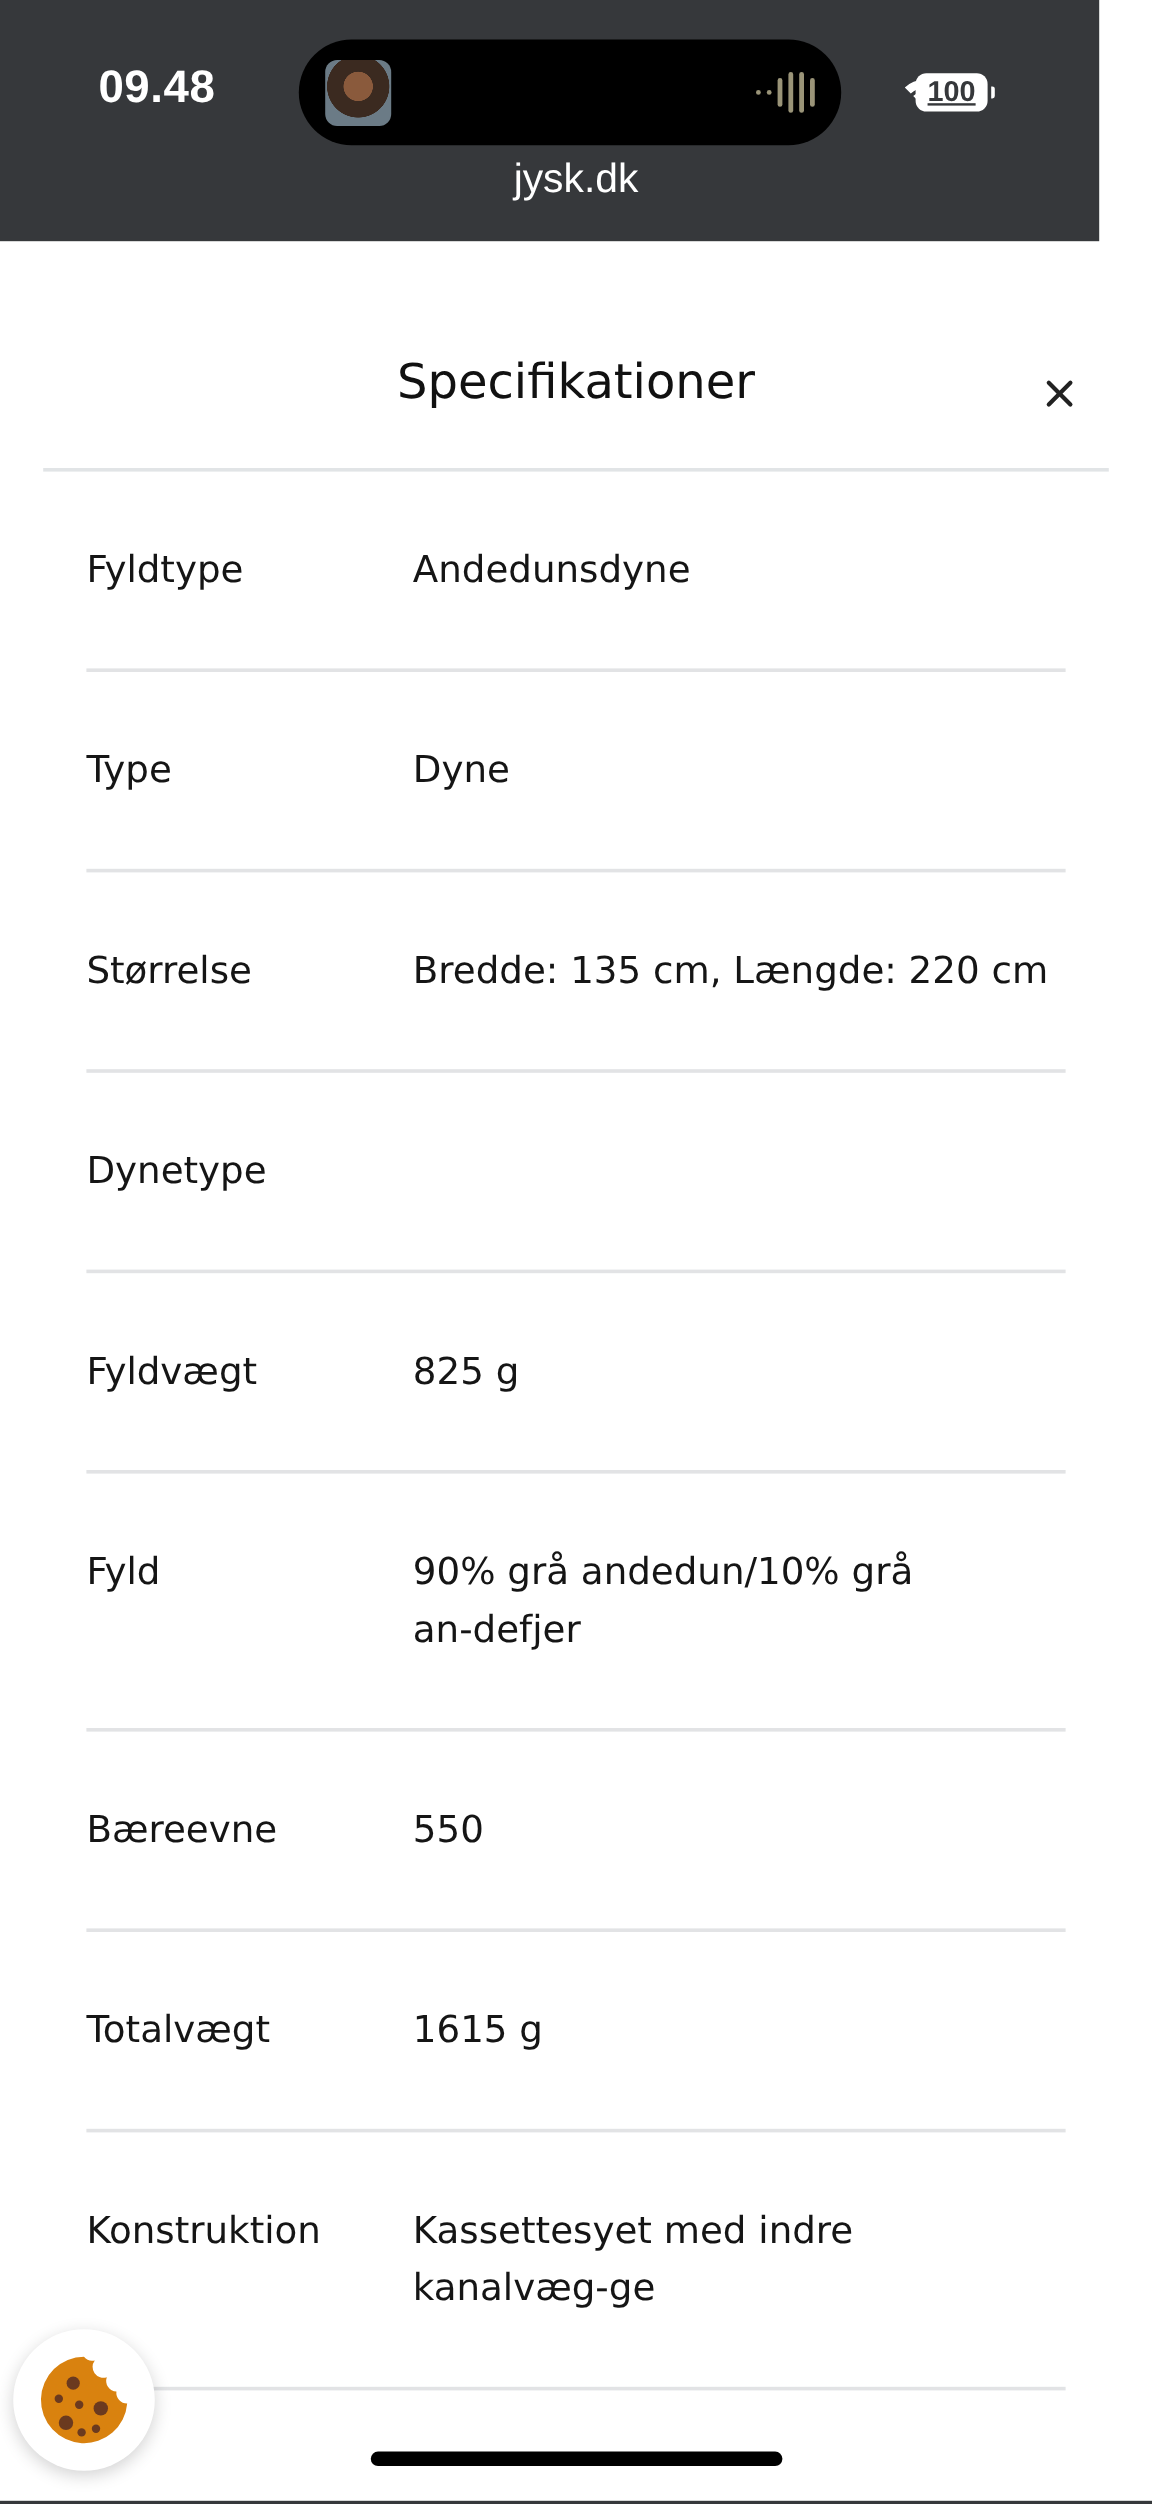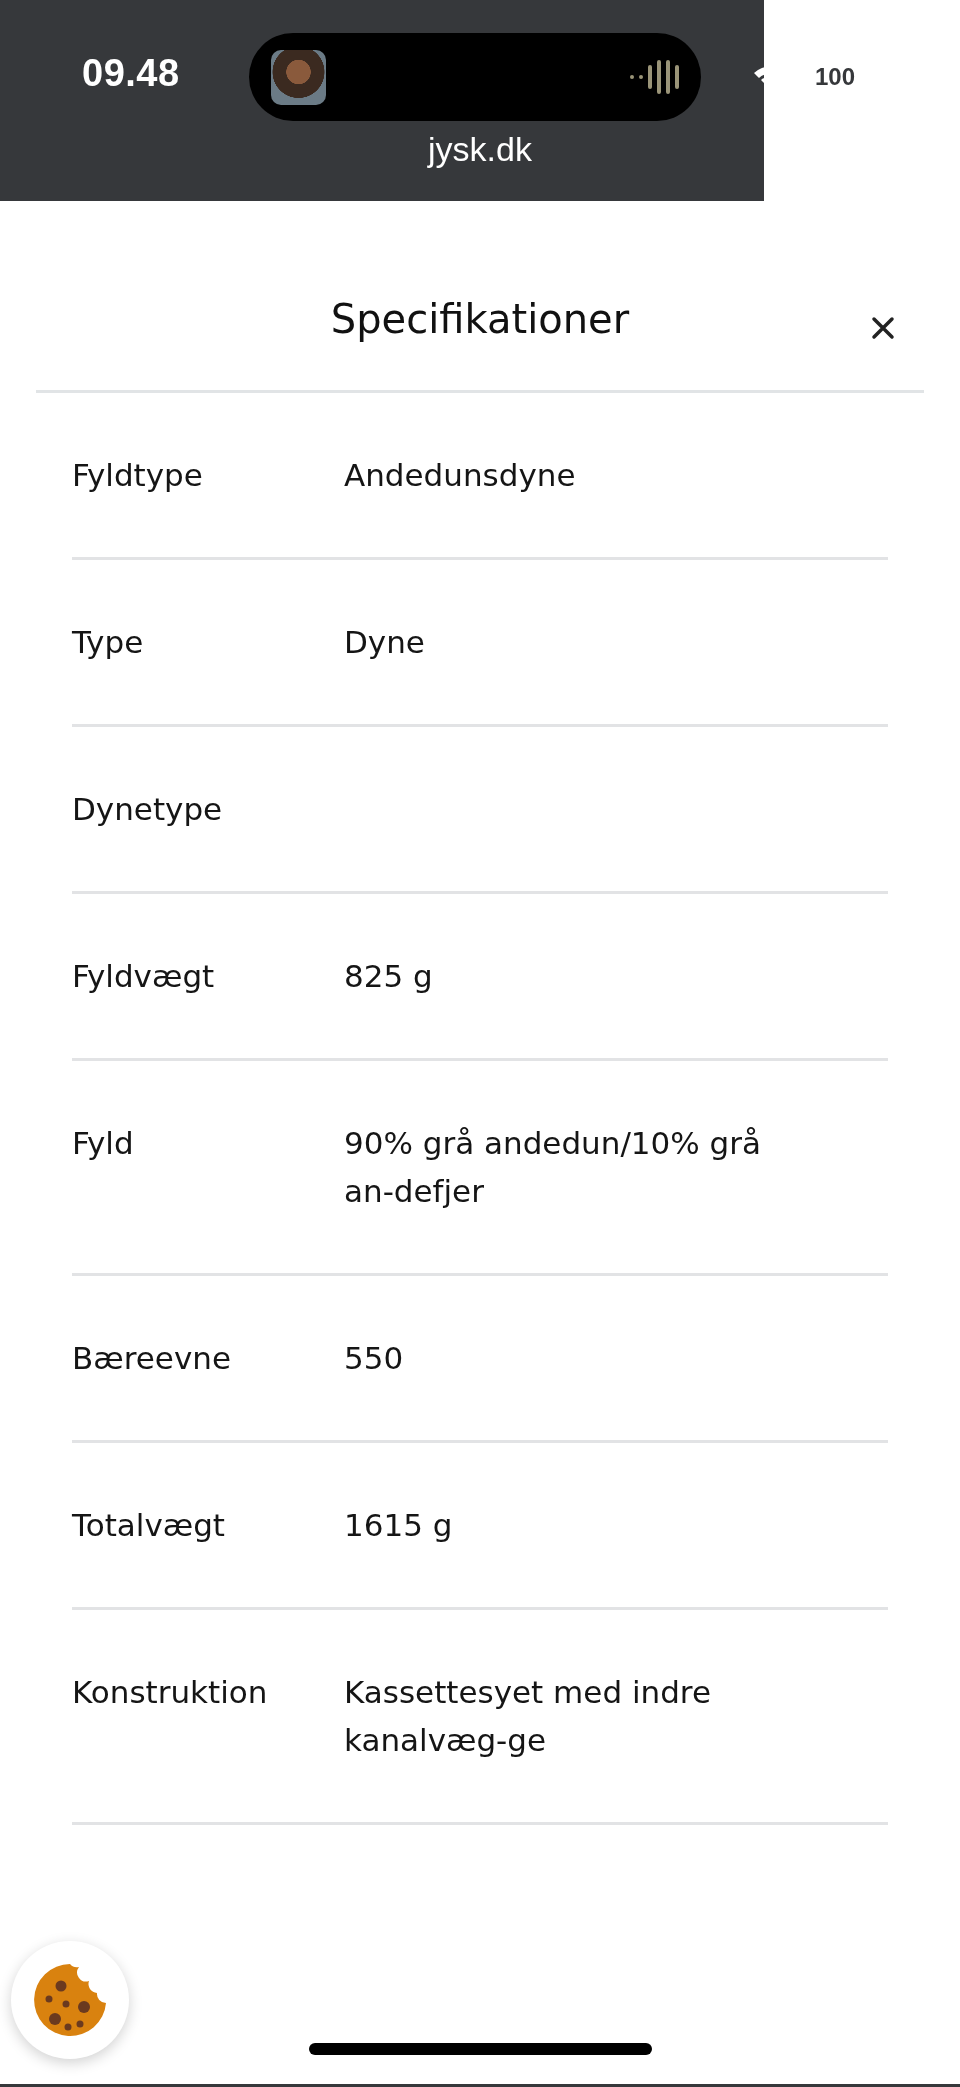--- a/index.html
+++ b/index.html
@@ -1,27 +1,27 @@
 <!DOCTYPE html>
 <html><head>
 <meta charset="utf-8">
 <style>
   * { box-sizing: border-box; margin: 0; padding: 0; }
   html, body { width: 960px; height: 2087px; overflow: hidden; background: #fff; }
   body { position: relative; font-family: "DejaVu Sans", "Liberation Sans", sans-serif; color: #111; }
-  .statusbar { position: absolute; left: 0; top: 0; width: 764px; height: 201px; background: #36383b; }
+  .statusbar { position: absolute; left: 0; top: 0; width: 916px; height: 201px; background: #36383b; }
   .time { position: absolute; left: 82px; top: 52px; font-size: 38px; font-weight: bold; color: #fff; letter-spacing: 0.5px; font-family: "Liberation Sans", sans-serif; }
   .island { position: absolute; left: 249px; top: 33px; width: 452px; height: 88px; background: #000; border-radius: 44px; }
   .island .art { position: absolute; left: 22px; top: 17px; width: 55px; height: 55px; border-radius: 10px;
     background: radial-gradient(circle at 50% 40%, #8a5a3c 0 28%, #3b2a20 29% 60%, #6b7b86 61%); }
   .island .wave { position: absolute; right: 22px; top: 27px; height: 34px; display: flex; align-items: center; gap: 5px; }
   .island .wave span { display: block; width: 4px; background: #9a9478; border-radius: 2px; }
   .wifi { position: absolute; left: 752px; top: 61px; width: 36px; height: 32px; }
-  .battery { position: absolute; left: 805px; top: 61px; width: 60px; height: 32px; background: #fff; border-radius: 9px;
-    color: #36383b; font-weight: bold; font-size: 24px; text-align: center; line-height: 32px; font-family: "Liberation Sans", sans-serif; }
+  .battery { position: absolute; left: 763px; top: 61px; width: 60px; height: 32px; background: #fff; border-radius: 9px;
+    color: #36383b; font-weight: bold; font-size: 24px; text-align: center; line-height: 32px; font-family: "Liberation Sans", sans-serif; text-decoration: underline; }
   .battery::after { content: ""; position: absolute; right: -6px; top: 11px; width: 3px; height: 10px; background: #fff; border-radius: 0 2px 2px 0; }
   .url { position: absolute; left: 0; width: 960px; top: 130px; text-align: center; color: #fff; font-size: 34px; font-family: "Liberation Sans", sans-serif; }
   .modal-title { position: absolute; left: 0; width: 960px; top: 296px; text-align: center; font-size: 40px; font-weight: 500; color: #111; }
   .close { position: absolute; left: 860px; top: 305px; width: 46px; height: 46px; cursor: pointer; }
   .header-divider { position: absolute; left: 36px; top: 390px; width: 888px; height: 3px; background: #e1e4e6; }
   .specs { position: absolute; left: 72px; top: 393px; width: 816px; }
   .row { position: relative; border-bottom: 3px solid #e2e3e5; display: flex; align-items: flex-start; }
   .row .label { width: 272px; font-size: 31px; line-height: 48px; padding-top: 58px; padding-bottom: 58px; color: #151515; }
   .row .value { flex: 1; font-size: 31px; line-height: 48px; padding-top: 58px; padding-bottom: 58px; color: #151515; }
   .cookie { position: absolute; left: 11px; top: 1941px; width: 118px; height: 118px; border-radius: 50%; background: #fff;
@@ -63,20 +63,24 @@
 <div class="specs">
   <div class="row">
     <div class="label">Fyldtype</div>
     <div class="value">Andedunsdyne</div>
   </div>
   <div class="row">
     <div class="label">Type</div>
     <div class="value">Dyne</div>
   </div>
   <div class="row">
+    <div class="label">Størrelse</div>
+    <div class="value">Bredde: 135 cm, Længde: 220 cm</div>
+  </div>
+  <div class="row">
     <div class="label">Dynetype</div>
   </div>
   <div class="row">
     <div class="label">Fyldvægt</div>
     <div class="value">825 g</div>
   </div>
   <div class="row">
     <div class="label">Fyld</div>
     <div class="value" style="width:470px;flex:none;">90% grå andedun/10% grå an-defjer</div>
   </div>

